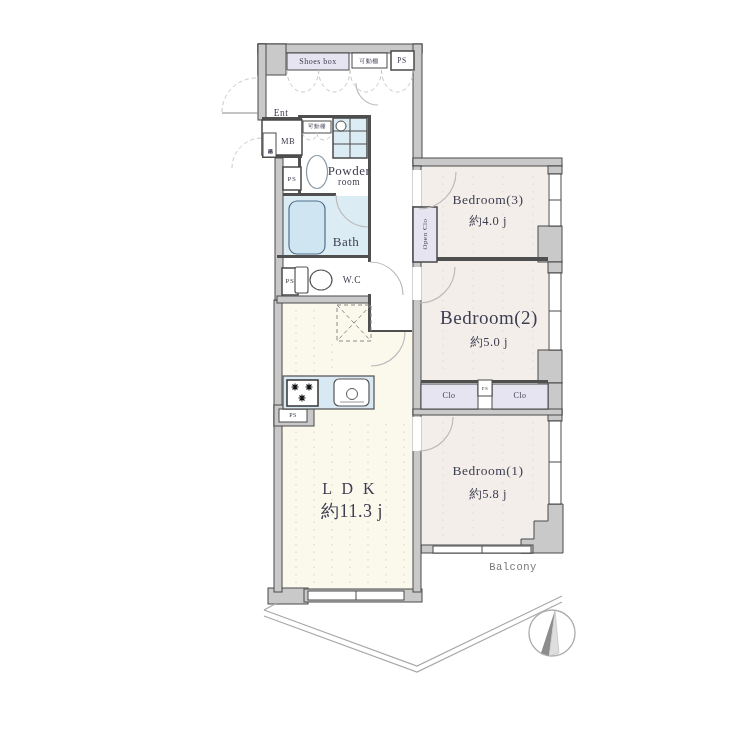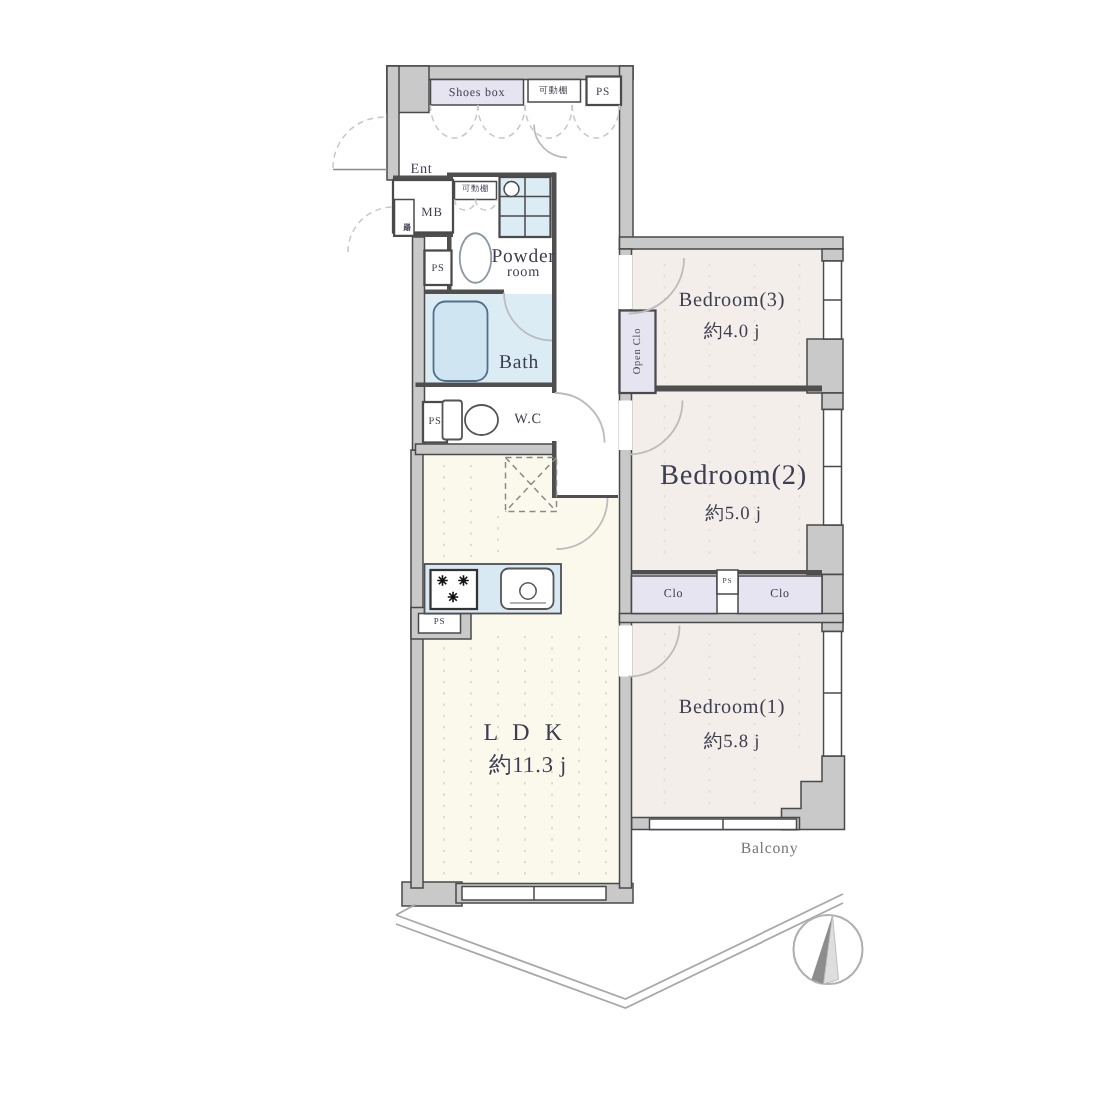--- a/index.html
+++ b/index.html
@@ -5,21 +5,21 @@
   html,body{margin:0;padding:0;background:#ffffff;}
   .stage{position:relative;width:646px;height:734px;background:#fff;overflow:hidden;
          font-family:"Liberation Serif","DejaVu Serif",serif;}
   svg{position:absolute;left:0;top:0;}
   .labels{position:absolute;left:0;top:0;width:734px;height:734px;pointer-events:none;}
   .lbl{position:absolute;transform:translate(-50%,-50%);white-space:nowrap;color:#3e3e52;
        letter-spacing:.5px;line-height:1;}
   .lbl.v{writing-mode:vertical-rl;text-orientation:upright;letter-spacing:0;}
   .lbl.rot{transform:translate(-50%,-50%) rotate(-90deg);}
   .lbl.big{letter-spacing:3px;}
-  .lbl.dim{color:#777;}
+  .lbl.dim{color:#777;font-family:Liberation Mono, monospace;}
 </style>
 </head>
 <body>
 
 <div class="stage">
 
 <svg width="734" height="734" viewBox="0 0 734 734">
 
   <g>
     <rect x="421" y="166" width="127" height="92" fill="#f3eee9"></rect>
@@ -231,18 +231,18 @@
   <div class="lbl" style="left:488px;top:200px;font-size:13.5px">Bedroom(3)</div>
   <div class="lbl" style="left:488px;top:221px;font-size:12.5px">約4.0 j</div>
   <div class="lbl" style="left:489px;top:317px;font-size:19px">Bedroom(2)</div>
   <div class="lbl" style="left:489px;top:342px;font-size:12.5px">約5.0 j</div>
   <div class="lbl" style="left:449px;top:396px;font-size:8px">Clo</div>
   <div class="lbl" style="left:485px;top:388px;font-size:5px">PS</div>
   <div class="lbl" style="left:520px;top:396px;font-size:8px">Clo</div>
   <div class="lbl" style="left:488px;top:471px;font-size:13.5px">Bedroom(1)</div>
   <div class="lbl" style="left:488px;top:494px;font-size:12.5px">約5.8 j</div>
   <div class="lbl big" style="left:350px;top:489px;font-size:16px">L D K</div>
-  <div class="lbl" style="left:352px;top:511px;font-size:15px">約11.3 j</div>
+  <div class="lbl" style="left:352px;top:511px;font-size:18px">約11.3 j</div>
   <div class="lbl" style="left:293px;top:415px;font-size:6px">PS</div>
   <div class="lbl dim" style="left:513px;top:567px;font-size:10.5px">Balcony</div>
 </div>
 
 </div>
 
 </body></html>

